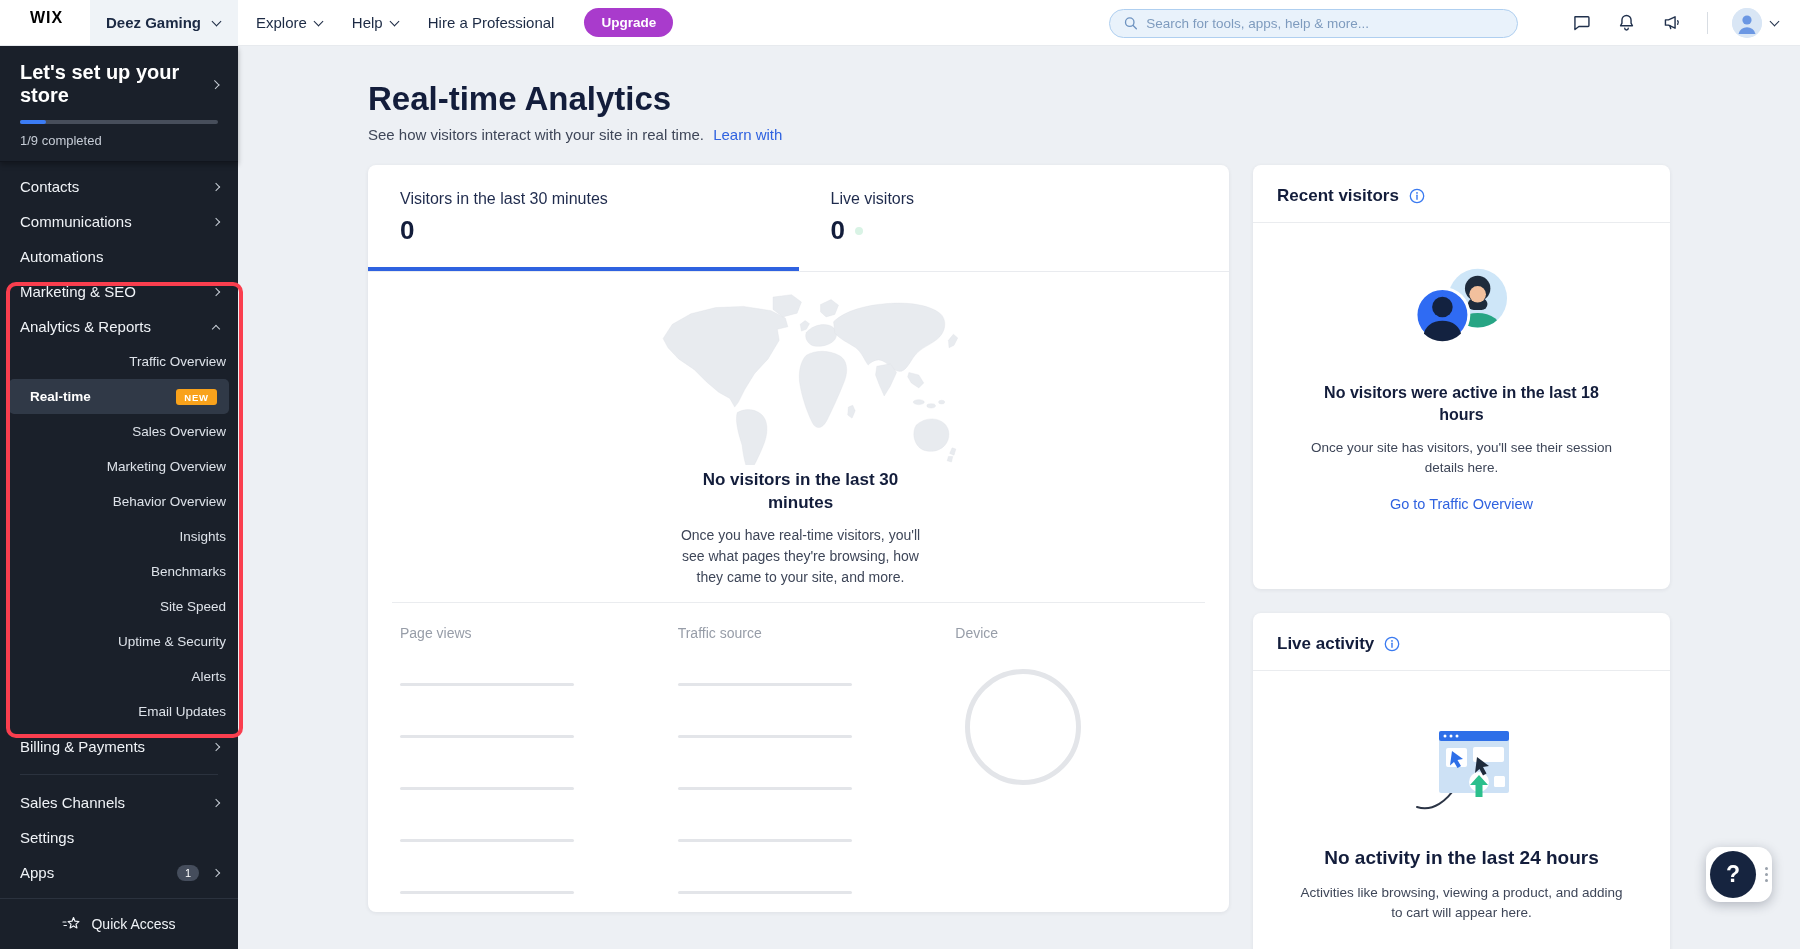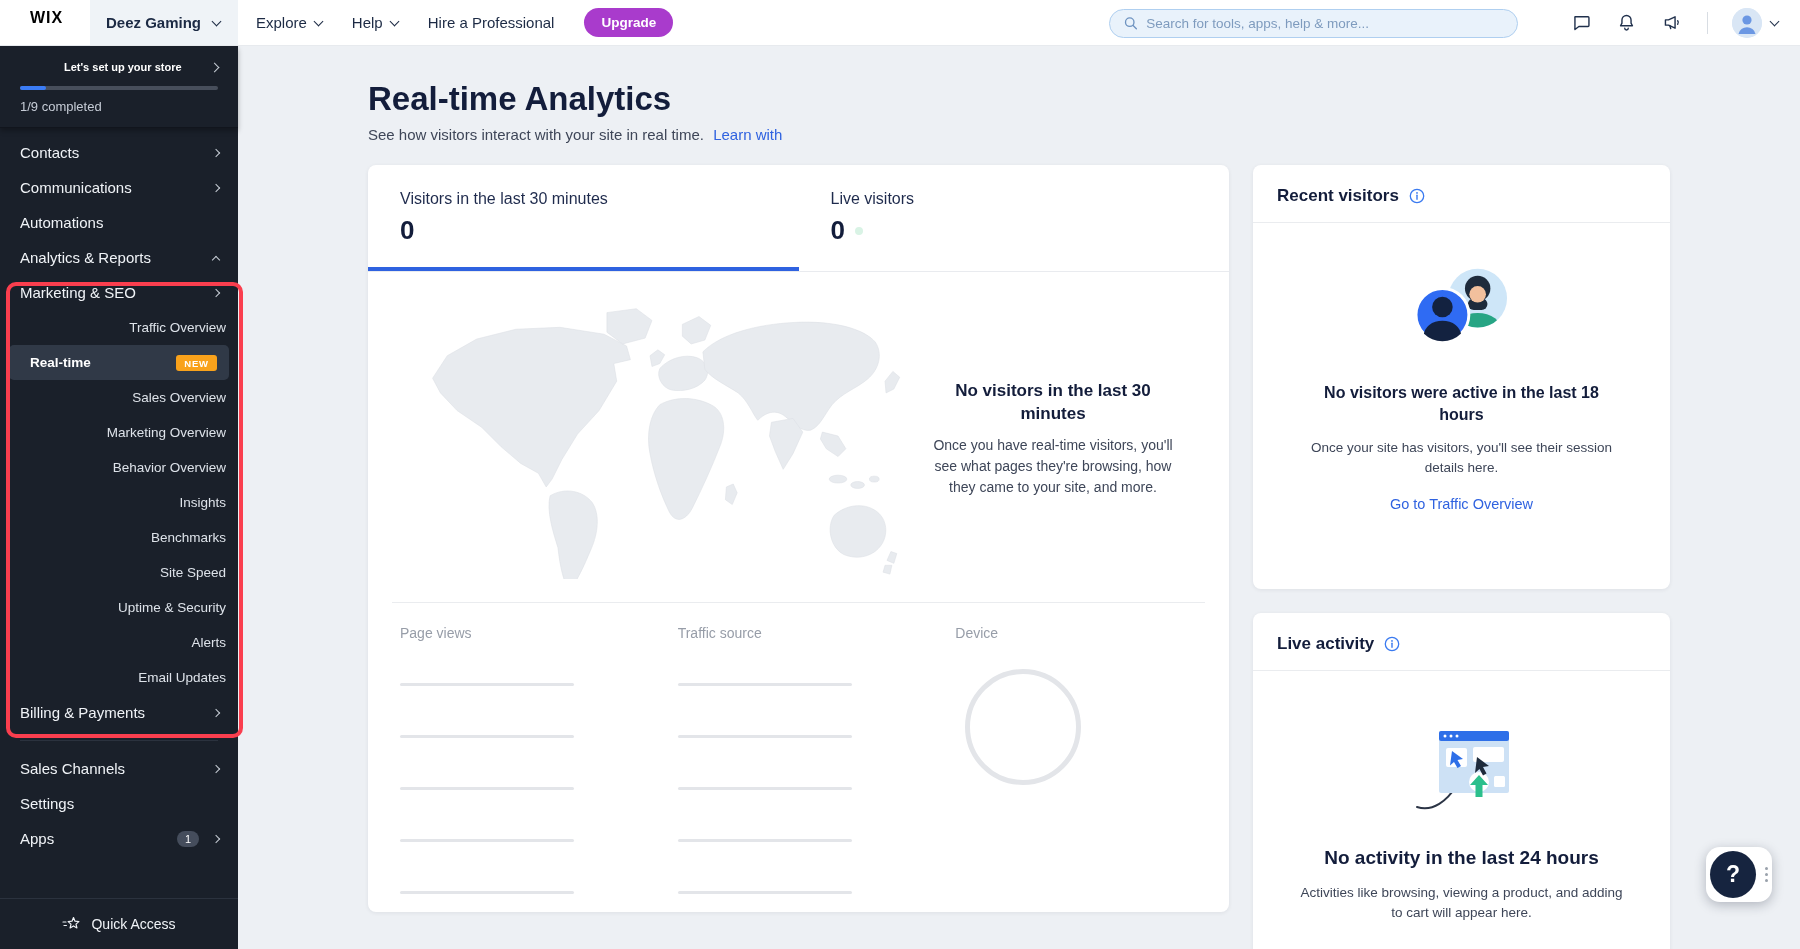--- a/index.html
+++ b/index.html
@@ -43,21 +43,21 @@
   .avatar-wrap { display:flex; align-items:center; gap:9px; cursor:pointer; }
   .avatar { width:30px; height:30px; border-radius:50%; background:#D9E6F5; overflow:hidden; }
   .icon-btn { cursor:pointer; display:flex; align-items:center; }
 
   
   .sidebar { position:absolute; left:0; top:46px; width:238px; bottom:0;
     background:#1A202A; color:#E6EAF0; display:flex; flex-direction:column; z-index:10; }
   .setup { padding:15px 20px 13px; border-bottom:1px solid #11151d;
     box-shadow:0 3px 5px rgba(0,0,0,.28); }
   .setup-title { display:flex; justify-content:space-between; align-items:center;
-    font-size:11px; font-weight:700; color:#FFF; cursor:pointer;margin-left:44px; }
+    font-size:20px; font-weight:700; color:#FFF; cursor:pointer; }
   .setup-title .chev { color:#C7CDD6; }
   .progress-track { margin-top:13px; height:4px; background:#474E5B; border-radius:2px; }
   .progress-fill { height:4px; width:13%; background:#3B7CF5; border-radius:2px; }
   .progress-label { margin-top:9px; font-size:13px; color:#C6CCD6; }
   .nav { padding-top:7px; }
   .nav-item { height:35px; display:flex; align-items:center; justify-content:space-between;
     padding:0 19px 0 20px; font-size:15px; color:#F0F3F7; cursor:pointer; }
   .nav-item .chev { color:#C7CDD6; width:6px; height:6px; }
   .sub-item { height:35px; display:flex; align-items:center; padding:0 12px 0 30px;
     font-size:13.5px; color:#DDE2E9; cursor:pointer;justify-content:flex-end; }
@@ -89,21 +89,21 @@
 
   .tabs { display:flex; height:107px; border-bottom:1px solid #E9EBEF; }
   .tab { width:50%; padding:25px 0 0 32px; cursor:pointer; }
   .tab.active { box-shadow:inset 0 -4px 0 #2F62E0; }
   .tab-label { font-size:16px; color:#1F2B4D; }
   .tab-value { font-size:26px; font-weight:700; color:#131D3B; margin-top:7px;
     display:flex; align-items:center; gap:10px; }
   .live-dot { width:8px; height:8px; background:#3FBF7F; border:4px solid #D9F3E5;
     border-radius:50%; }
 
-  .map-row { display:flex; align-items:center; height:316px; padding:14px 26px 0 30px; }
+  .map-row { display:flex; align-items:center; height:316px; padding:14px 26px 0 30px;flex-direction:column; }
   .empty-block { flex:1; text-align:center; margin-top:4px; }
   .empty-block h3 { font-size:17px; font-weight:700; color:#131D3B; line-height:1.35;
     max-width:232px; margin:0 auto; }
   .empty-block p { font-size:14px; color:#3E4658; line-height:1.5; max-width:246px;
     margin:10px auto 0; }
 
   .card-divider { border-top:1px solid #EAECEF; margin:14px 24px 0; }
   .cols { display:grid; grid-template-columns:1fr 1fr 1fr; column-gap:36px;
     padding:22px 32px 0; }
   .col-label { font-size:14px; color:#979DA8; }
@@ -221,27 +221,27 @@
       <span class="chev right"></span>
     </div>
     <div class="nav-item">
       <span>Communications</span>
       <span class="chev right"></span>
     </div>
     <div class="nav-item">
       <span>Automations</span>
     </div>
     <div class="nav-item">
+      <span>Marketing &amp; SEO</span>
+      <span class="chev right"></span>
+    </div>
+
+    <div class="nav-item">
       <span>Analytics &amp; Reports</span>
       <span class="chev up"></span>
-    </div>
-
-    <div class="nav-item">
-      <span>Marketing &amp; SEO</span>
-      <span class="chev right"></span>
     </div>
     <div class="sub-item">
       <span>Traffic Overview</span>
     </div>
     <div class="sub-item active">
       <span>Real-time</span>
       <span class="new-badge">NEW</span>
     </div>
     <div class="sub-item">
       <span>Sales Overview</span>

